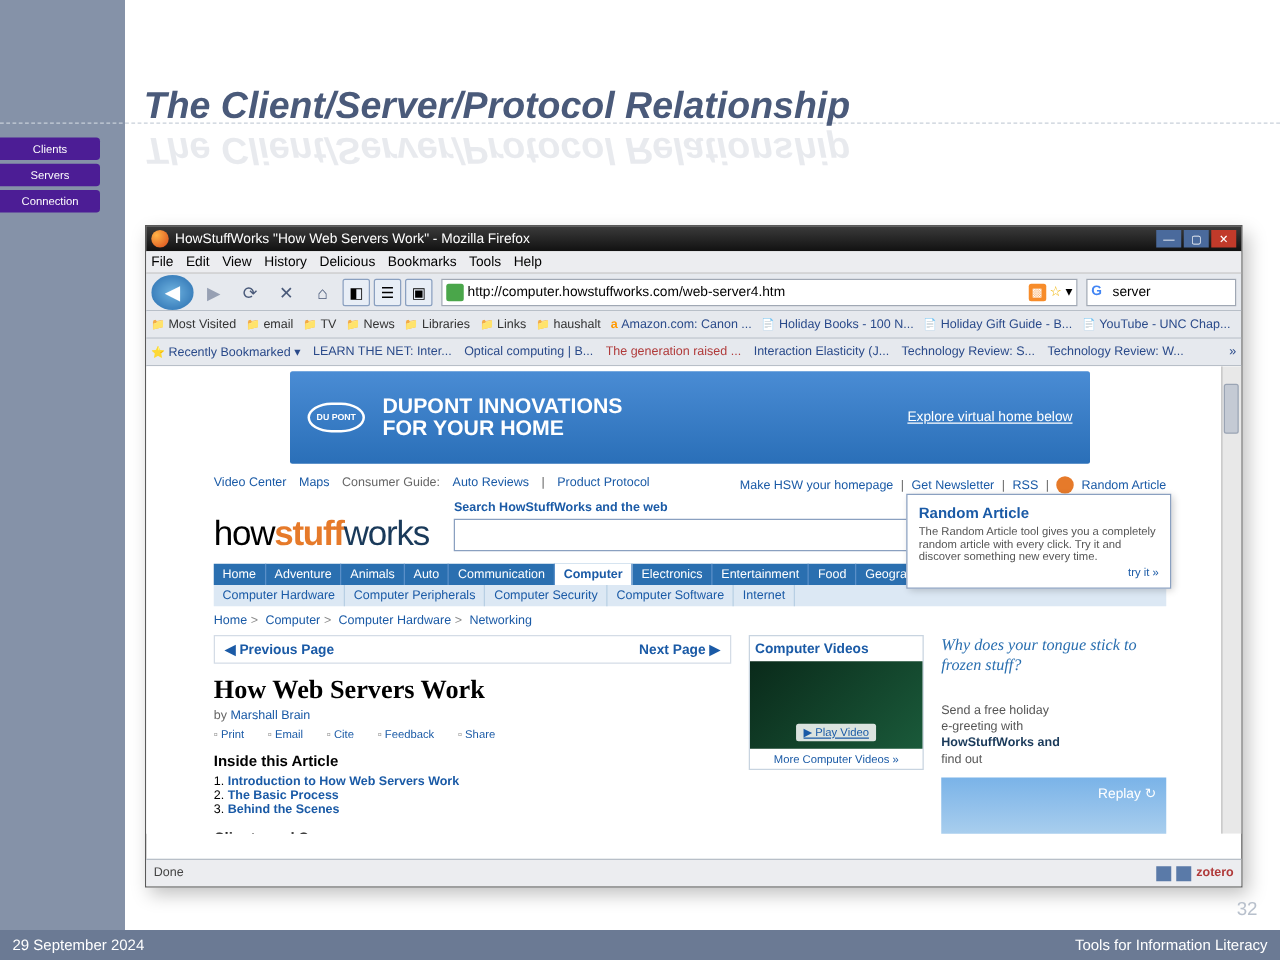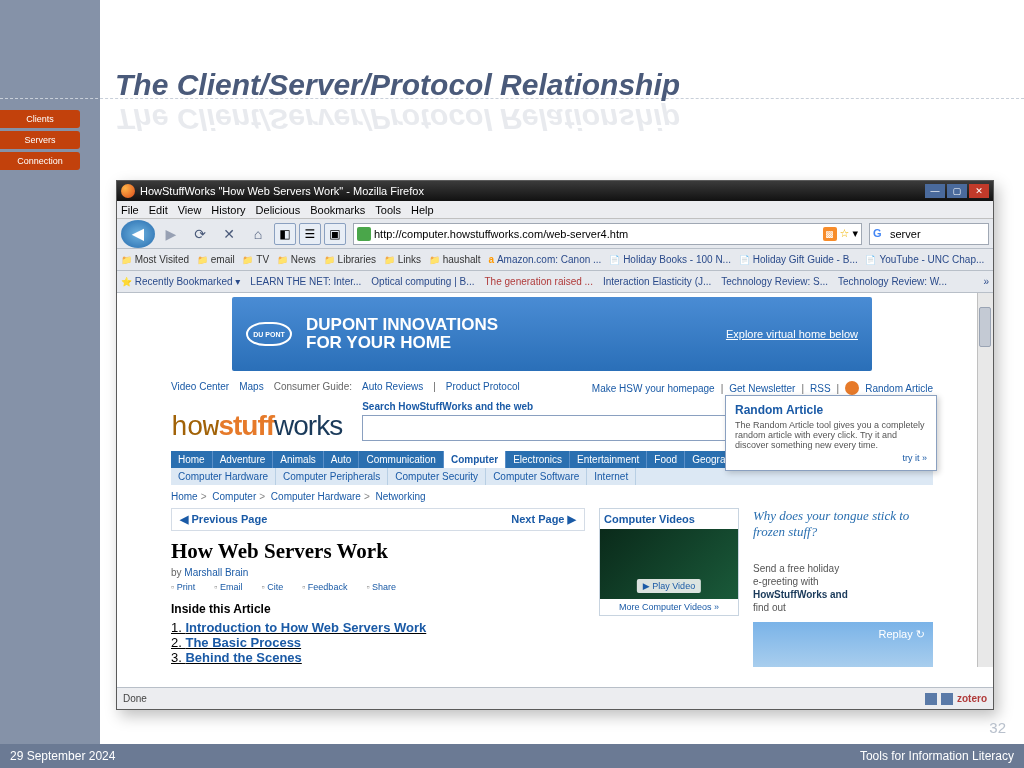--- a/index.html
+++ b/index.html
@@ -1,20 +1,20 @@
 <!DOCTYPE html>
 <html><head>
 <meta charset="utf-8">
 <style>
 * { margin:0; padding:0; box-sizing:border-box; }
 body { width:1024px; height:768px; font-family:"Segoe UI",Tahoma,sans-serif; background:#fff; overflow:hidden; position:relative; }
 .slide-bg { position:absolute; inset:0; background:#fff; }
 .left-rail { position:absolute; left:0; top:0; width:100px; height:100%; background:#8592a8; }
 .rail-tabs { position:absolute; left:0; top:110px; width:80px; }
-.rail-tab { background:#c2410c; color:#fff; font-size:9px; text-align:center; padding:4px 2px; margin-bottom:3px; border-radius:0 3px 3px 0; cursor:pointer; }
+.rail-tab { background:#4c1d95; color:#fff; font-size:9px; text-align:center; padding:4px 2px; margin-bottom:3px; border-radius:0 3px 3px 0; cursor:pointer; }
 .rail-dash { position:absolute; left:0; top:98px; width:100%; height:0; border-top:1px dashed #c8cfd9; }
 .slide-title { position:absolute; left:115px; top:68px; font-size:30px; font-style:italic; font-weight:600; color:#4a5a7a; letter-spacing:0; }
 .slide-title .refl { transform:scaleY(-1); opacity:0.12; position:absolute; top:34px; left:0; white-space:nowrap; }
 .browser { position:absolute; left:116px; top:180px; width:878px; height:530px; box-shadow:4px 6px 14px rgba(0,0,0,0.25); background:#fff; border:1px solid #5a5a5a; font-family:Tahoma,sans-serif; font-size:11px; }
 .win-titlebar { height:20px; background:linear-gradient(#3b3b3b,#111); color:#fff; display:flex; align-items:center; padding:0 4px; }
 .win-titlebar .ff-icon { width:14px; height:14px; border-radius:50%; background:radial-gradient(circle at 30% 30%,#ffb347,#d84a1b); margin-right:5px; }
 .win-titlebar .title-text { flex:1; font-size:11px; }
 .win-btns { display:flex; gap:2px; }
 .win-btn { width:20px; height:14px; display:flex; align-items:center; justify-content:center; color:#fff; font-size:9px; }
 .win-btn.min { background:#4a6a9c; }
@@ -55,21 +55,21 @@
 .banner .dp-logo { width:46px; height:24px; border:2px solid #fff; border-radius:50%/60%; display:flex; align-items:center; justify-content:center; font-size:7px; font-weight:bold; margin-right:14px; }
 .banner .big { font-size:17px; font-weight:bold; line-height:1.05; }
 .banner .expl { margin-left:auto; font-size:11px; text-decoration:underline; }
 .top-links { display:flex; gap:10px; font-size:10px; color:#1a5aa6; padding:4px 0 6px; }
 .top-links .grey { color:#666; }
 .top-links .right { margin-left:auto; display:flex; gap:6px; align-items:center; }
 .top-links a { color:#1a5aa6; }
 .ra-dot { width:14px; height:14px; background:#e67a2a; border-radius:50%; display:inline-block; }
 .hsw-head { display:flex; align-items:flex-end; gap:20px; position:relative; }
 .hsw-logo { font-size:28px; font-weight:300; letter-spacing:-1px; }
-.hsw-logo .h { color:#a16207;font-family:Liberation Mono, monospace; }
+.hsw-logo .h { color:#000000; }
 .hsw-logo .s { color:#e67a2a; font-weight:600; }
 .hsw-logo .w { color:#1a3a5a; }
 .hsw-search { flex:1; }
 .hsw-search .lbl { font-size:10px; color:#1a5aa6; font-weight:bold; }
 .hsw-search .row { display:flex; margin-top:3px; }
 .hsw-search input { flex:1; height:26px; border:1px solid #8aa0c0; padding:0 4px; }
 .hsw-search .sbtn { width:42px; height:28px; background:#2a6fb0; color:#fff; font-size:12px; display:flex; align-items:center; justify-content:center; }
 .tooltip { position:absolute; right:-4px; top:-6px; width:212px; background:#fff; border:1px solid #8aa0c0; padding:7px 9px; font-size:9px; color:#555; box-shadow:2px 2px 6px rgba(0,0,0,0.2); z-index:5; }
 .tooltip .tt-title { color:#1a5aa6; font-size:12px; font-weight:bold; margin-bottom:3px; }
 .tooltip .try { text-align:right; color:#1a5aa6; margin-top:3px; }
@@ -84,30 +84,30 @@
 .col-left { flex:1; }
 .pager { display:flex; justify-content:space-between; border:1px solid #d4dce6; padding:4px 8px; font-size:11px; font-weight:bold; }
 .pager .pp { color:#1a5aa6; }
 .pager .np { color:#1a5aa6; }
 .art-title { font-family:Georgia,serif; font-size:21px; font-weight:bold; margin-top:8px; }
 .byline { font-size:10px; color:#666; margin:3px 0 4px; }
 .byline a { color:#1a5aa6; }
 .art-tools { font-size:9px; color:#1a5aa6; display:flex; gap:19px; margin-bottom:10px; }
 .art-tools span::before { content:"▫ "; color:#888; }
 .ita { font-size:12px; font-weight:bold; margin-bottom:4px; }
-.ita-cols { display:flex; gap:24px; font-size:13px;text-decoration:underline; }
+.ita-cols { display:flex; gap:24px; font-size:10px; }
 .ita-cols ol { list-style-position:inside; }
 .ita-cols a { color:#1a5aa6; font-weight:bold; }
 .ita-cols .more { color:#1a5aa6; font-weight:bold; }
 .sect-h { font-size:12px; font-weight:bold; margin-top:10px; }
 .col-mid { width:140px; }
 .cv-box { border:1px solid #c8d4e0; }
 .cv-box .cv-h { font-size:11px; font-weight:bold; color:#1a5aa6; padding:4px; }
 .cv-box .cv-img { height:70px; background:linear-gradient(135deg,#0a2a1a,#1a5a3a); position:relative; }
-.cv-box .cv-img .play { position:absolute; left:50%; bottom:6px; transform:translateX(-50%); background:rgba(255,255,255,0.85); color:#1a5aa6; font-size:9px; padding:2px 6px; border-radius:2px; }
+.cv-box .cv-img .play { position:absolute; left:50%; bottom:6px; transform:translateX(-50%); background:rgba(255,255,255,0.85); color:#1a5aa6; font-size:9px; padding:2px 6px; border-radius:2px;text-decoration:underline; }
 .cv-box .cv-more { font-size:9px; color:#1a5aa6; text-align:center; padding:3px; }
 .col-right { width:180px; font-size:10px; }
 .frozen { color:#2a6fb0; font-style:italic; font-family:Georgia; font-size:13px; margin-bottom:22px; }
 .send { color:#555; font-size:10px; line-height:1.3; }
 .send b { color:#1a3a5a; }
 .sky-ad { margin-top:8px; height:64px; background:linear-gradient(#7ab3e8,#bcd9f0); position:relative; }
 .sky-ad .rep { position:absolute; right:8px; top:6px; color:#fff; font-size:11px; }
 .sky-ad .rep::after { content:" ↻"; }
 .status-bar { position:absolute; left:0; right:0; bottom:0; height:22px; background:#ecedf0; border-top:1px solid #b8bfc8; display:flex; align-items:center; padding:0 6px; font-size:10px; color:#444; }
 .status-bar .sr { margin-left:auto; display:flex; gap:4px; align-items:center; }

